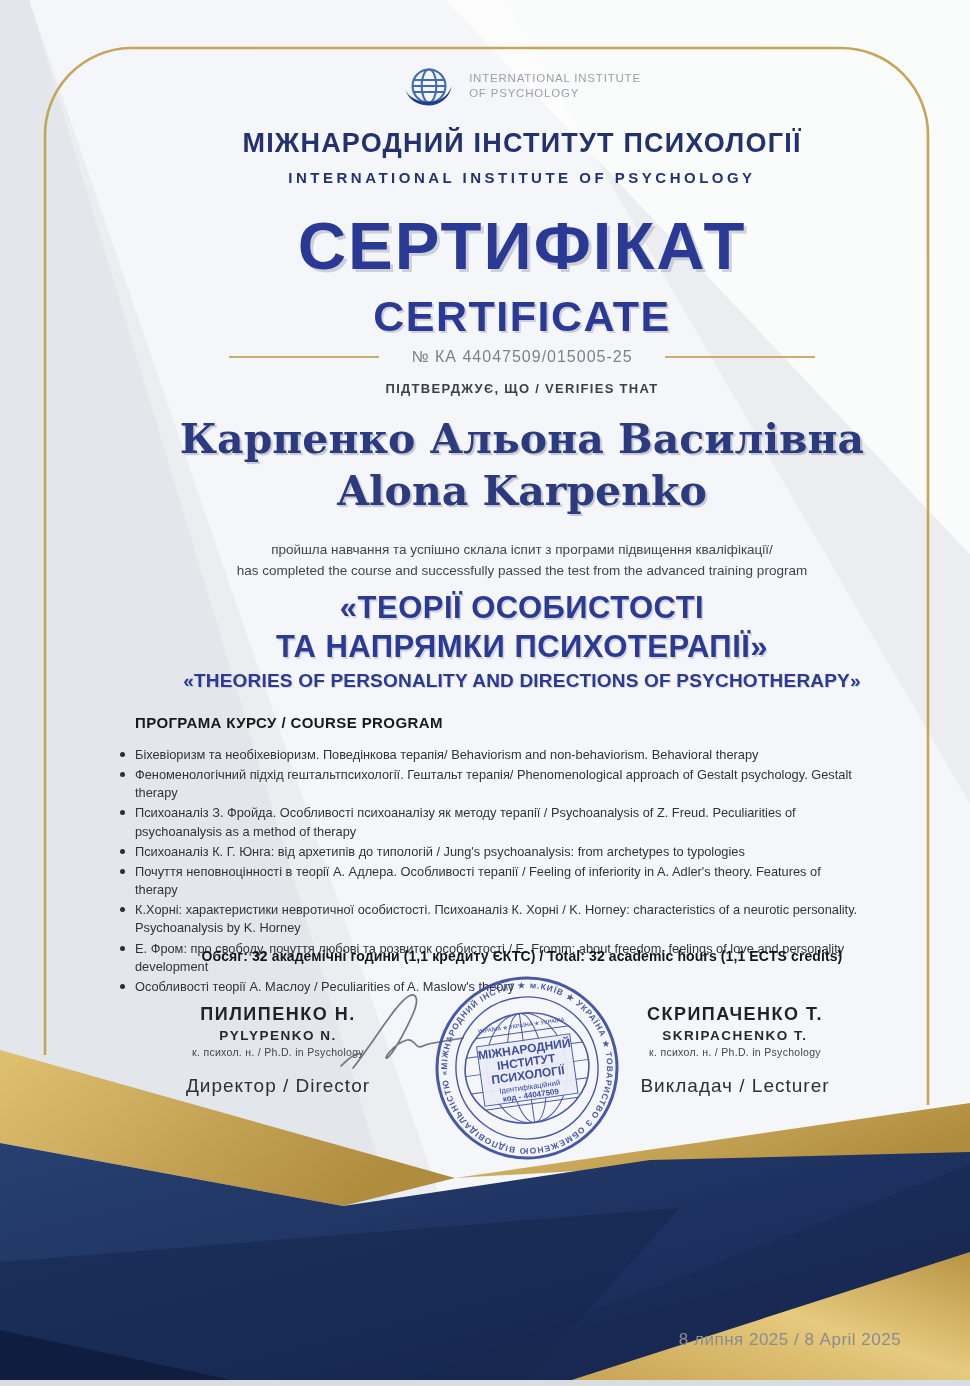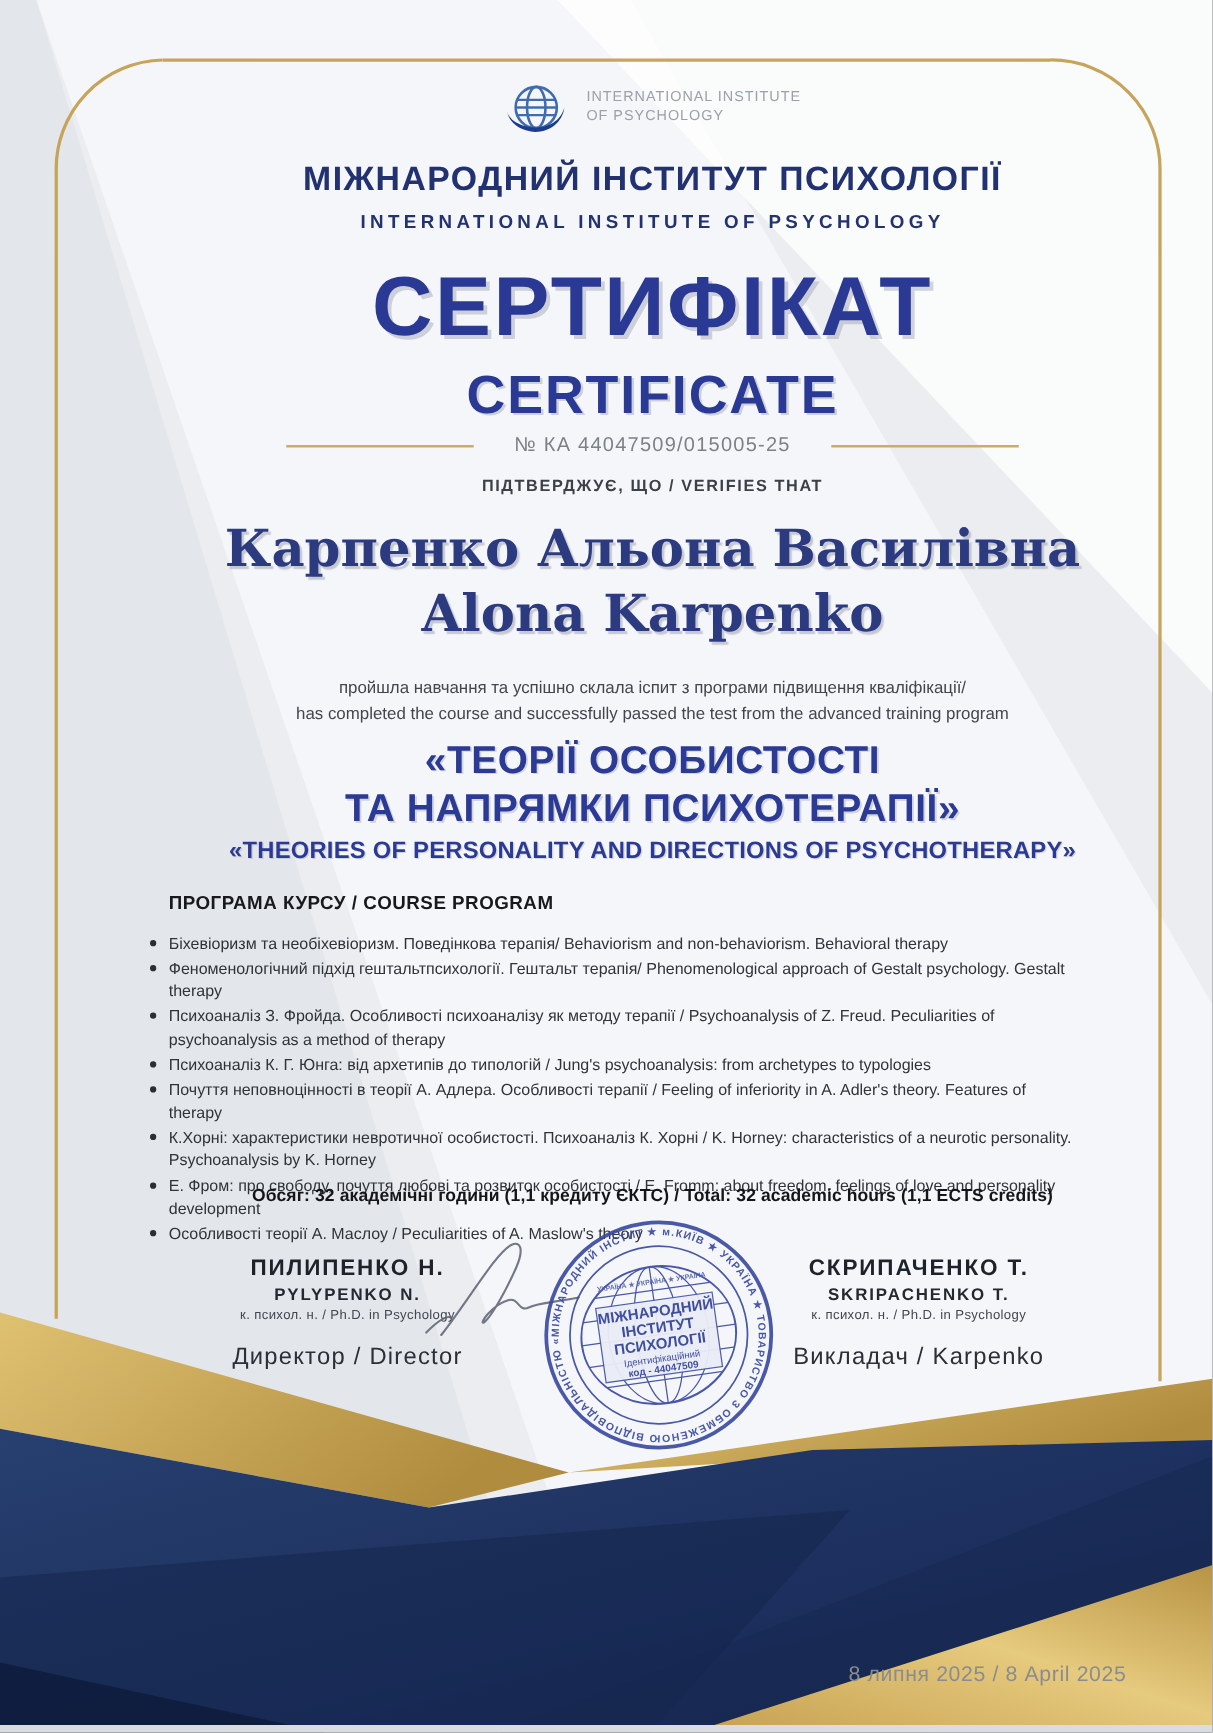--- a/index.html
+++ b/index.html
@@ -164,21 +164,21 @@
   <div class="abs sig sig-l">
     <div class="n1">ПИЛИПЕНКО Н.</div>
     <div class="n2">PYLYPENKO N.</div>
     <div class="deg">к. психол. н. / Ph.D. in Psychology</div>
     <div class="role">Директор / Director</div>
   </div>
   <div class="abs sig sig-r">
     <div class="n1">СКРИПАЧЕНКО Т.</div>
     <div class="n2">SKRIPACHENKO T.</div>
     <div class="deg">к. психол. н. / Ph.D. in Psychology</div>
-    <div class="role">Викладач / Karpenko</div>
+    <div class="role">Викладач / Lecturer</div>
   </div>
 
   <svg class="abs" style="left:335px;top:980px;" width="160" height="100" viewBox="0 0 160 100">
     <path d="M6,86 C14,78 22,72 26,74 M18,88 C40,60 62,22 74,16 C82,12 84,20 78,34 C70,52 58,74 52,78 C48,80 58,64 72,60 C80,58 80,70 88,66 C96,62 108,62 128,58" fill="none" stroke="#5a6272" stroke-width="1.7" opacity="0.85" stroke-linecap="round"></path>
   </svg>
 
   <svg class="abs" style="left:427px;top:968px;" width="200" height="200" viewBox="-100 -100 200 200">
     <defs>
       <clipPath id="sgc">
           <ellipse cx="0" cy="0" rx="62" ry="55"></ellipse>

